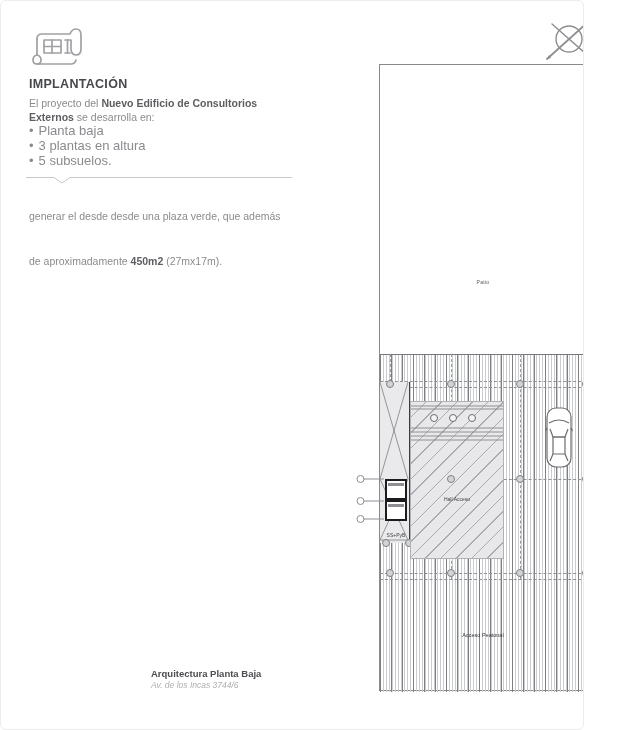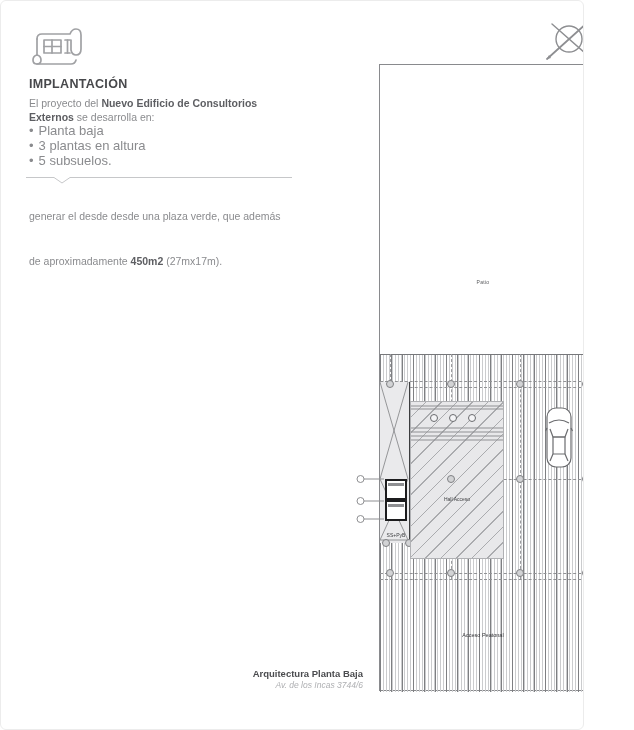--- a/index.html
+++ b/index.html
@@ -23,21 +23,21 @@
     position:absolute;left:28px;top:122px;width:320px;margin:0;padding:0;list-style:none;
     font-size:13px;line-height:15px;color:#8a8b8e;
   }
   .bullets li::before{content:"•";margin-right:5px;color:#8a8b8e;}
   .divider{position:absolute;left:25px;top:171px;}
   .para2{
     position:absolute;left:28px;top:193px;width:330px;
     font-size:10.5px;line-height:15px;color:#8a8b8e;
   }
   
-  .caption{position:absolute;left:150px;top:667px;width:212px;text-align:right;}
+  .caption{position:absolute;left:150px;top:667px;width:212px;text-align:left;}
   .caption .cap-title{font-size:9.5px;font-weight:bold;color:#4b4c4f;line-height:12px;}
   .caption .cap-sub{font-size:8.5px;color:#aeafb2;line-height:11px;font-style:italic;}
   
   .plan{
     position:absolute;left:378px;top:63px;width:213px;height:627px;
     border:1px solid #898a8d;box-sizing:border-box;background:#fff;
   }
   .patio-label{
     position:absolute;left:63px;top:214px;width:80px;text-align:center;
     font-size:5px;color:#58595c;letter-spacing:.3px;

